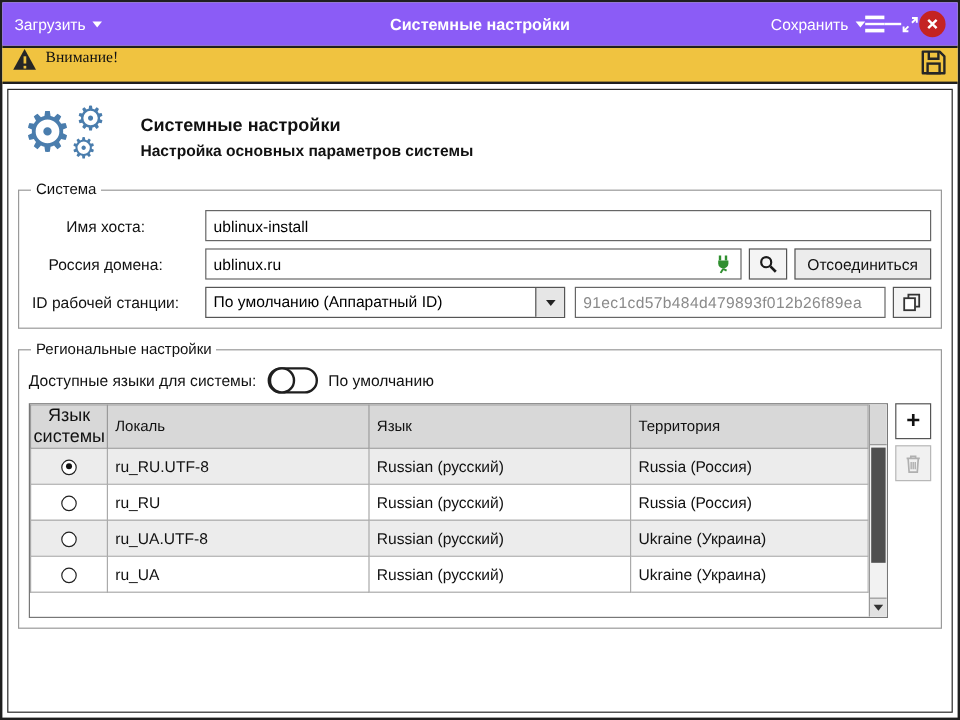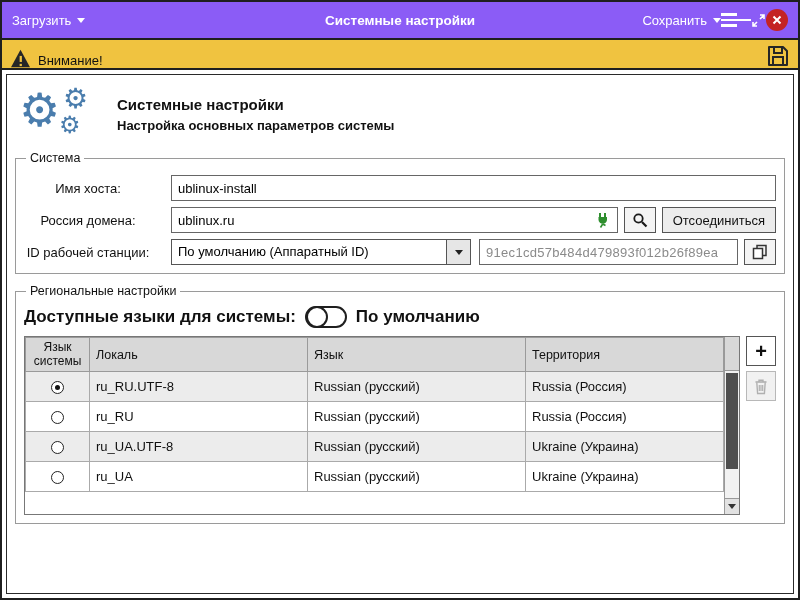--- a/index.html
+++ b/index.html
@@ -14,21 +14,21 @@
   .tb-title { position:absolute; left:0; right:0; text-align:center; font-size:13.5px; font-weight:bold; pointer-events:none; }
   .tb-right { margin-left:auto; display:flex; align-items:center; gap:0; z-index:1; }
   .caret-down { width:0; height:0; border-left:4px solid transparent; border-right:4px solid transparent; border-top:5px solid currentColor; display:inline-block; }
   .icon-btn { background:none; border:none; cursor:pointer; display:flex; align-items:center; justify-content:center; padding:0; }
   .menu-bars { display:flex; flex-direction:column; gap:3px; }
   .menu-bars i { display:block; width:16px; height:2.5px; background:#fff; }
   .min-bar { display:block; width:14px; height:2.5px; background:#fff; }
   .close-circle { width:22px; height:22px; border-radius:50%; background:#c42323; display:flex; align-items:center; justify-content:center; }
 
   
-  .warnbar { height:32px; background:#f0c340; border-top:2px solid #1f1f1f; border-bottom:2px solid #1f1f1f; display:flex; align-items:flex-end; padding:0 8px; gap:7px; flex:0 0 auto; }
+  .warnbar { height:32px; background:#f0c340; border-top:2px solid #1f1f1f; border-bottom:2px solid #1f1f1f; display:flex; align-items:flex-start; padding:0 8px; gap:7px; flex:0 0 auto;font-family:Liberation Serif, serif; }
   .warn-label { font-size:13px; color:#111; }
   .warn-spacer { flex:1; }
 
   
   .content { flex:1; margin:4px; border:1px solid #2a2a2a; background:#fff; overflow:hidden; display:flex; flex-direction:column; }
 
   .page-header { display:flex; align-items:center; padding:10px 12px 8px 10px; gap:14px; }
   .gears { position:relative; width:86px; height:58px; color:#4a7dad; flex:0 0 auto; }
   .gears span { position:absolute; line-height:1; }
   .gear-big    { font-size:46px; left:2px;  top:2px; }
@@ -50,32 +50,32 @@
   .sq-btn { height:26px; width:32px; margin-left:6px; border:1px solid #555; background:#f4f4f4; display:flex; align-items:center; justify-content:center; cursor:pointer; }
   .push-btn { height:26px; margin-left:6px; border:1px solid #555; background:#ececec; font-family:inherit; font-size:13px; padding:0 10px; cursor:pointer; color:#111; }
 
   .combo { flex:0 0 300px; height:26px; border:1px solid #555; background:#fff; display:flex; cursor:pointer; }
   .combo-text { flex:1; font-size:13px; line-height:24px; padding:0 6px; white-space:nowrap; overflow:hidden; }
   .combo-arrow { width:24px; border-left:1px solid #555; background:#e6e6e6; display:flex; align-items:center; justify-content:center; color:#222; }
   .hash { flex:1; margin-left:8px; color:#8a8a8a; letter-spacing:0.3px; }
 
   
   .toggle-row { display:flex; align-items:center; gap:9px; margin-top:4px; }
-  .toggle-row .lbl { font-size:17px; color:#111;font-weight:bold; }
+  .toggle-row .lbl { font-size:13px; color:#111; }
   .toggle { width:42px; height:22px; border:2px solid #1f1f1f; border-radius:11px; background:#fff; position:relative; cursor:pointer; flex:0 0 auto; }
   .toggle .knob { position:absolute; left:-1px; top:-2px; width:22px; height:22px; border:2px solid #1f1f1f; border-radius:50%; background:#fff; }
 
   
   .table-region { display:flex; align-items:flex-start; margin-top:8px; }
   .tbl-wrap { flex:1; border:1px solid #777; height:179px; display:flex; background:#fff; overflow:hidden; }
   .tbl-scrollbox { flex:1; overflow:hidden; }
   table { width:100%; border-collapse:collapse; table-layout:fixed; }
   col.c0 { width:64px; } col.c1 { width:218px; } col.c2 { width:218px; }
   th { background:#d8d8d8; border:1px solid #9a9a9a; font-weight:normal; font-size:12.5px; color:#111; height:34px; text-align:left; padding:0 6px; }
-  th.center { text-align:center; font-size:12px; line-height:1.15; padding:0 2px; }
+  th.center { text-align:center; font-size:15px; line-height:1.15; padding:0 2px; }
   td { border:1px solid #aaa; font-size:13px; color:#111; height:30px; padding:0 6px; background:#fff; }
   tr.alt td { background:#ececec; }
   td.c-radio { text-align:center; }
   .radio { display:inline-block; width:13px; height:13px; border:1.5px solid #222; border-radius:50%; background:#fff; position:relative; vertical-align:middle; cursor:pointer; }
   .radio.checked::after { content:""; position:absolute; left:2.5px; top:2.5px; width:5px; height:5px; border-radius:50%; background:#111; }
 
   .vscroll { width:15px; border-left:1px solid #999; background:#f2f2f2; display:flex; flex-direction:column; flex:0 0 15px; }
   .vs-cap { height:34px; background:#d8d8d8; border-bottom:1px solid #999; flex:0 0 auto; }
   .vs-thumb { margin:2px 1px 0 1px; height:96px; background:#4f4f4f; flex:0 0 auto; cursor:pointer; }
   .vs-fill { flex:1; }

